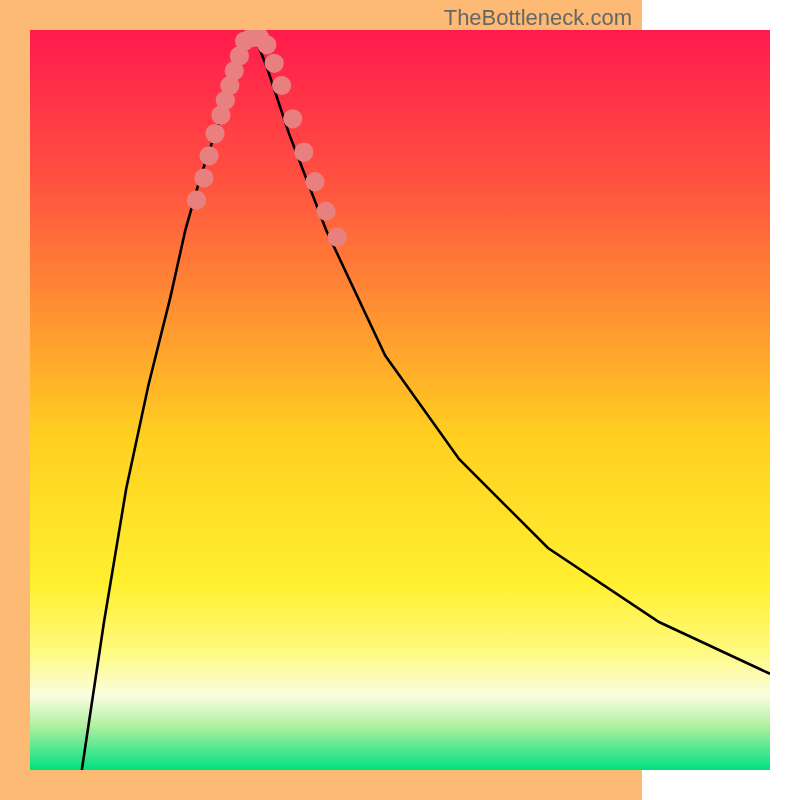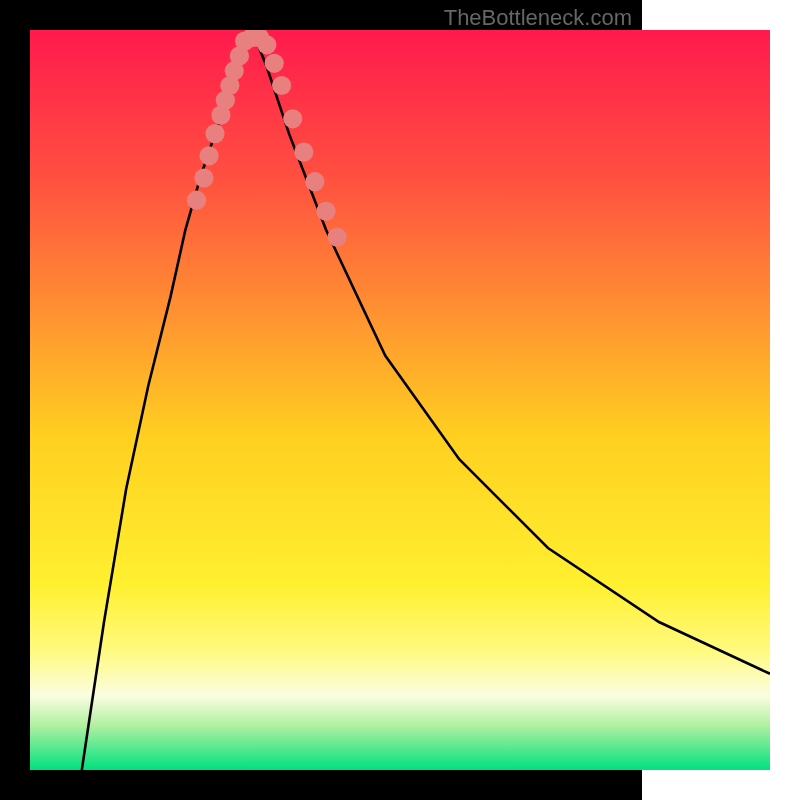--- a/index.html
+++ b/index.html
@@ -1,17 +1,17 @@
 <!DOCTYPE html>
 <html><head>
   <meta charset="utf-8">
   <style>
     * { margin: 0; padding: 0; box-sizing: border-box; }
     body { width: 800px; height: 800px; overflow: hidden; position: relative; font-family: Arial, sans-serif; }
-    .container { width: 642px; height: 800px; position: relative; background: #000000; }
+    .container { width: 642px; height: 800px; position: relative; background: #fdba74; }
     .watermark { position: absolute; top: 5px; right: 10px; color: #666; font-size: 22px; font-weight: 500; z-index: 10; }
     .chart-area { position: absolute; left: 30px; top: 30px; width: 740px; height: 740px; }
     .gradient-bg { width: 100%; height: 100%; position: absolute; }
     .curve-svg { position: absolute; left: 0; top: 0; width: 100%; height: 100%; }
   </style>
 </head>
 <body>
 
 <div class="container">
   <div class="watermark">TheBottleneck.com</div>

